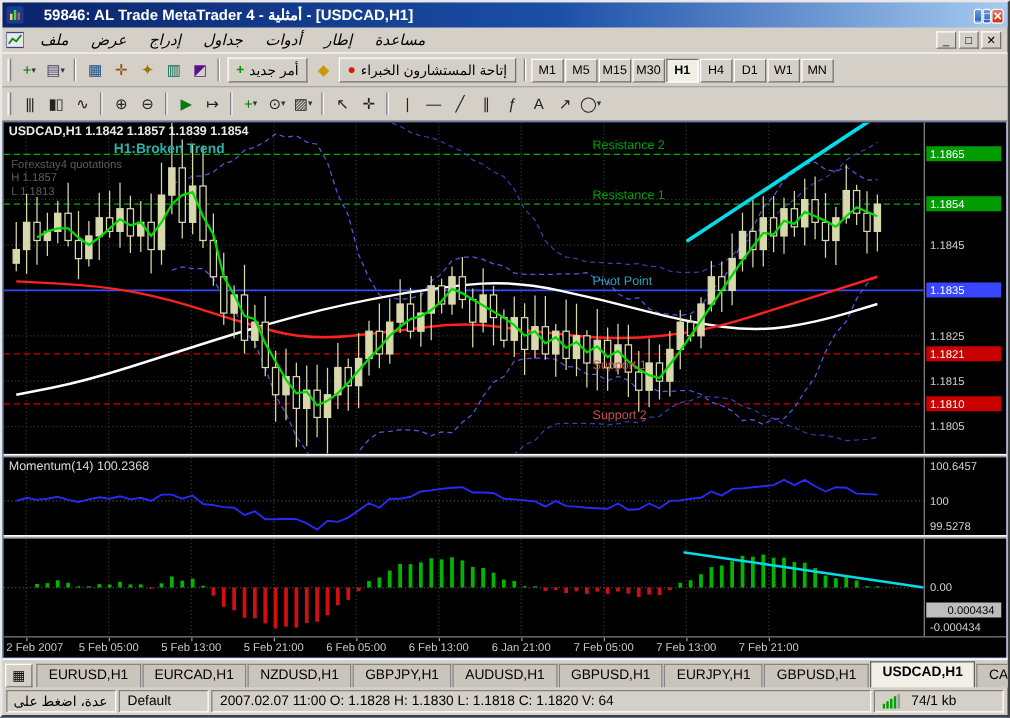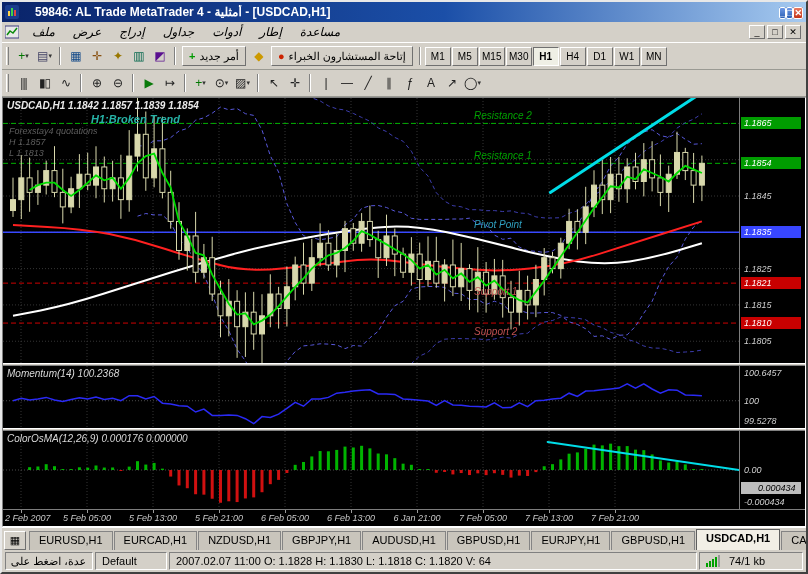--- a/index.html
+++ b/index.html
@@ -31,21 +31,21 @@
          font-size:12px;color:#222;padding:0 1px;}
   .ticon .glyph{letter-spacing:-1px;}
   .dd{font-size:7px;color:#333;margin-left:1px;}
   .labelbtn{display:inline-flex;align-items:center;gap:4px;height:20px;padding:0 6px;font-size:11px;
             border:1px solid;border-color:#fff #707070 #707070 #fff;margin:0 2px;white-space:nowrap;}
   .tf-btn{width:26px;height:19px;display:inline-flex;align-items:center;justify-content:center;font-size:10px;
           border:1px solid;border-color:#fff #707070 #707070 #fff;background:#d4d0c8;margin-right:1px;}
   .tf-btn.active{border-color:#707070 #fff #fff #707070;background:#efefe5;font-weight:bold;}
   
   .chart-region{flex:1;background:#1d4ed8;border:1px solid;border-color:#808080 #fff #fff #808080;
-                display:grid;grid-template-columns:1fr 66px;grid-template-rows:1fr 3px 62px 3px 78px 17px;font-style:italic;}
+                display:grid;grid-template-columns:1fr 66px;grid-template-rows:1fr 3px 62px 3px 78px 17px;}
   .panel{position:relative;overflow:hidden;background:#000;}
   .panel svg{position:absolute;left:0;top:0;}
   .axis{position:relative;overflow:hidden;background:#000;border-left:1px solid #7d7d7d;}
   .hsep{grid-column:1/3;background:#d4d0c8;border-top:1px solid #fff;border-bottom:1px solid #808080;}
   .time-axis{grid-column:1/3;position:relative;background:#000;border-top:1px solid #7d7d7d;overflow:hidden;}
   .sym-header{position:absolute;left:4px;top:2px;z-index:3;color:#eaeaea;font-size:10px;font-weight:bold;}
   .watermark{position:absolute;left:6px;top:28px;z-index:2;color:#5e5e5e;font-size:9px;line-height:11px;}
   .trend-label{position:absolute;left:88px;top:15px;z-index:3;color:#27b3a7;font-size:11px;font-weight:bold;}
   .ind-label{position:absolute;left:4px;top:2px;z-index:3;color:#d8d8d8;font-size:10px;}
   .ax-label{position:absolute;left:4px;color:#cfcfcf;font-size:9px;white-space:nowrap;}
@@ -480,21 +480,20 @@
     <div class="axis" id="mom-axis">
         <div class="ax-label" style="top: 2px;">100.6457</div>
         <div class="ax-box silver" style="top: 16.9747px;">100.2368</div>
         <div class="ax-label" style="top: 29.72px;">100</div>
         <div class="ax-label" style="top: 50px;">99.5278</div>
       </div>
 
     <div class="hsep"></div>
 
     <div class="panel" id="osma-plot">
-      <div class="ind-label">ColorOsMA(12,26,9) 0.000176 0.000000</div>
     <svg width="736" height="78">
           <line x1="18" y1="0" x2="18" y2="78" stroke="#353535" stroke-dasharray="1,2"></line>
           <line x1="84" y1="0" x2="84" y2="78" stroke="#353535" stroke-dasharray="1,2"></line>
           <line x1="150" y1="0" x2="150" y2="78" stroke="#353535" stroke-dasharray="1,2"></line>
           <line x1="216" y1="0" x2="216" y2="78" stroke="#353535" stroke-dasharray="1,2"></line>
           <line x1="282" y1="0" x2="282" y2="78" stroke="#353535" stroke-dasharray="1,2"></line>
           <line x1="348" y1="0" x2="348" y2="78" stroke="#353535" stroke-dasharray="1,2"></line>
           <line x1="414" y1="0" x2="414" y2="78" stroke="#353535" stroke-dasharray="1,2"></line>
           <line x1="480" y1="0" x2="480" y2="78" stroke="#353535" stroke-dasharray="1,2"></line>
           <line x1="546" y1="0" x2="546" y2="78" stroke="#353535" stroke-dasharray="1,2"></line>

